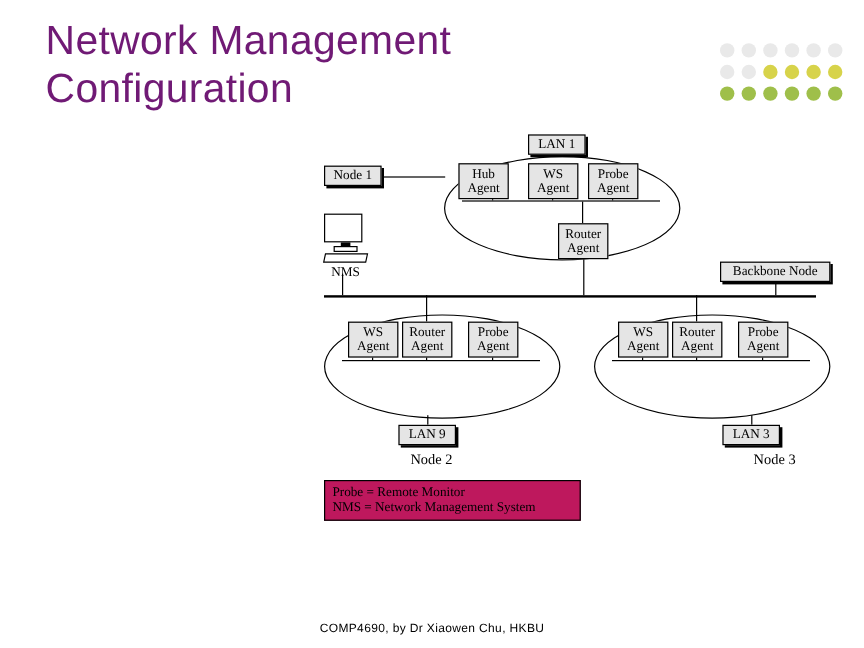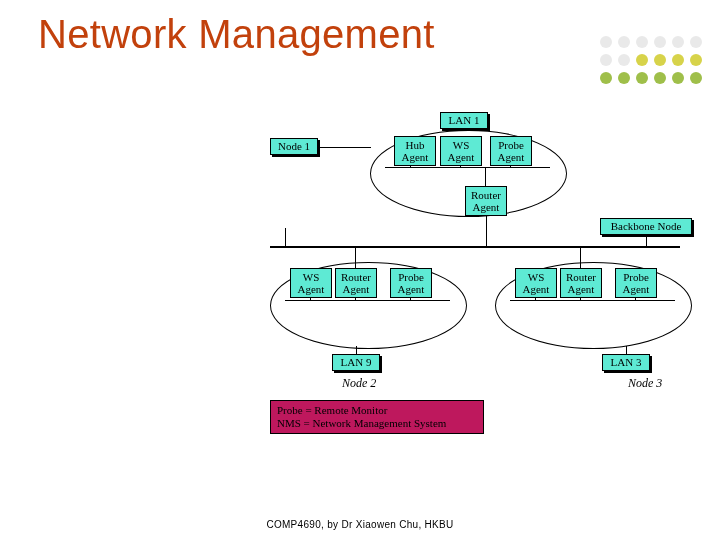--- a/index.html
+++ b/index.html
@@ -6,23 +6,23 @@
     margin: 0; padding: 0;
     width: 720px; height: 540px;
     background: #fff;
     font-family: Arial, Helvetica, sans-serif;
     position: relative;
     overflow: hidden;
   }
   .title {
     position: absolute;
     left: 38px; top: 14px;
-    font-size: 40px;
+    font-size: 34px;
     line-height: 40px;
-    color: #c2410c;
+    color: #701a75;
     letter-spacing: 0.3px;
   }
   .bullets {
     position: absolute;
     left: 38px; top: 130px;
     width: 230px;
   }
   .bullet-row {
     display: flex;
     align-items: flex-start;
@@ -52,21 +52,21 @@
   .dots-deco span {
     width: 12px; height: 12px; border-radius: 50%;
   }
   .diagram {
     position: absolute;
     left: 270px; top: 110px;
     width: 435px; height: 340px;
   }
   .dbox {
     position: absolute;
-    background: #5eead4;
+    background: #e5e5e5;
     border: 1.2px solid #000;
     font-family: "Times New Roman", serif;
     font-size: 11px;
     line-height: 12px;
     text-align: center;
     padding: 2px 4px;
     box-sizing: border-box;
     z-index: 3;
   }
   .dshadow {
@@ -121,28 +121,28 @@
     font-size: 10px;
     letter-spacing: 0.3px;
     color: #000;
   }
   
   .nodelbl {
     position: absolute;
     font-family: "Times New Roman", serif;
     font-size: 12px;
     z-index: 3;
-    font-style: italic;
   }
 </style>
 </head>
 <body>
 
 <div class="title">
   <span>Network Management</span><br>
+  <span>Configuration</span>
 </div>
 
 <div class="dots-deco">
   <span style="background:#e9e9e9"></span>
   <span style="background:#e9e9e9"></span>
   <span style="background:#e9e9e9"></span>
   <span style="background:#e9e9e9"></span>
   <span style="background:#e9e9e9"></span>
   <span style="background:#e9e9e9"></span>
   <span style="background:#e9e9e9"></span>
@@ -164,32 +164,39 @@
 
 <div class="diagram">
 
   <div class="ell" style="left:100px; top:20px; width:195px; height:85px;"></div>
   <div class="busline" style="left:115px; top:57px; width:165px; height:1px;"></div>
   <div class="downtick" style="left:140px; top:51px;"></div>
   <div class="downtick" style="left:190px; top:51px;"></div>
   <div class="downtick" style="left:240px; top:51px;"></div>
   <div class="downtick" style="left:215px; top:58px; height:18px;"></div>
 
-  <div class="dbox" style="left:112px; top:26px; width:42px;margin-left:12px;"><span>Hub<br>Agent</span></div>
+  <div class="dbox" style="left:112px; top:26px; width:42px;"><span>Hub<br>Agent</span></div>
   <div class="dbox" style="left:170px; top:26px; width:42px;"><span>WS<br>Agent</span></div>
   <div class="dbox" style="left:220px; top:26px; width:42px;"><span>Probe<br>Agent</span></div>
   <div class="dbox" style="left:195px; top:76px; width:42px;"><span>Router<br>Agent</span></div>
 
   <div class="dshadow" style="left:172px; top:4px; width:48px; height:17px;"></div>
   <div class="dbox" style="left:170px; top:2px; width:48px; height:17px; padding-top:1px;"><span>LAN 1</span></div>
 
   <div class="dshadow" style="left:2px; top:30px; width:48px; height:17px;"></div>
   <div class="dbox" style="left:0px; top:28px; width:48px; height:17px; padding-top:1px;"><span>Node 1</span></div>
   <div class="busline" style="left:48px; top:37px; width:53px; height:1px;"></div>
 
+  <div class="nms" style="left:0px; top:68px;">
+    <div class="crt"></div>
+    <div class="stand"></div>
+    <div class="base"></div>
+    <div class="kbd"></div>
+    <div class="lbl">NMS</div>
+  </div>
 
   <div class="busline" style="left:15px; top:118px; width:1px; height:18px;"></div>
 
   <div class="busline" style="left:216px; top:104px; width:1px; height:32px;"></div>
 
   <div class="busline" style="left:0px; top:136px; width:410px; height:1.5px;"></div>
 
   <div class="dshadow" style="left:332px; top:110px; width:92px; height:17px;"></div>
   <div class="dbox" style="left:330px; top:108px; width:92px; height:17px; padding-top:1px;"><span>Backbone Node</span></div>
   <div class="busline" style="left:376px; top:125px; width:1px; height:11px;"></div>

